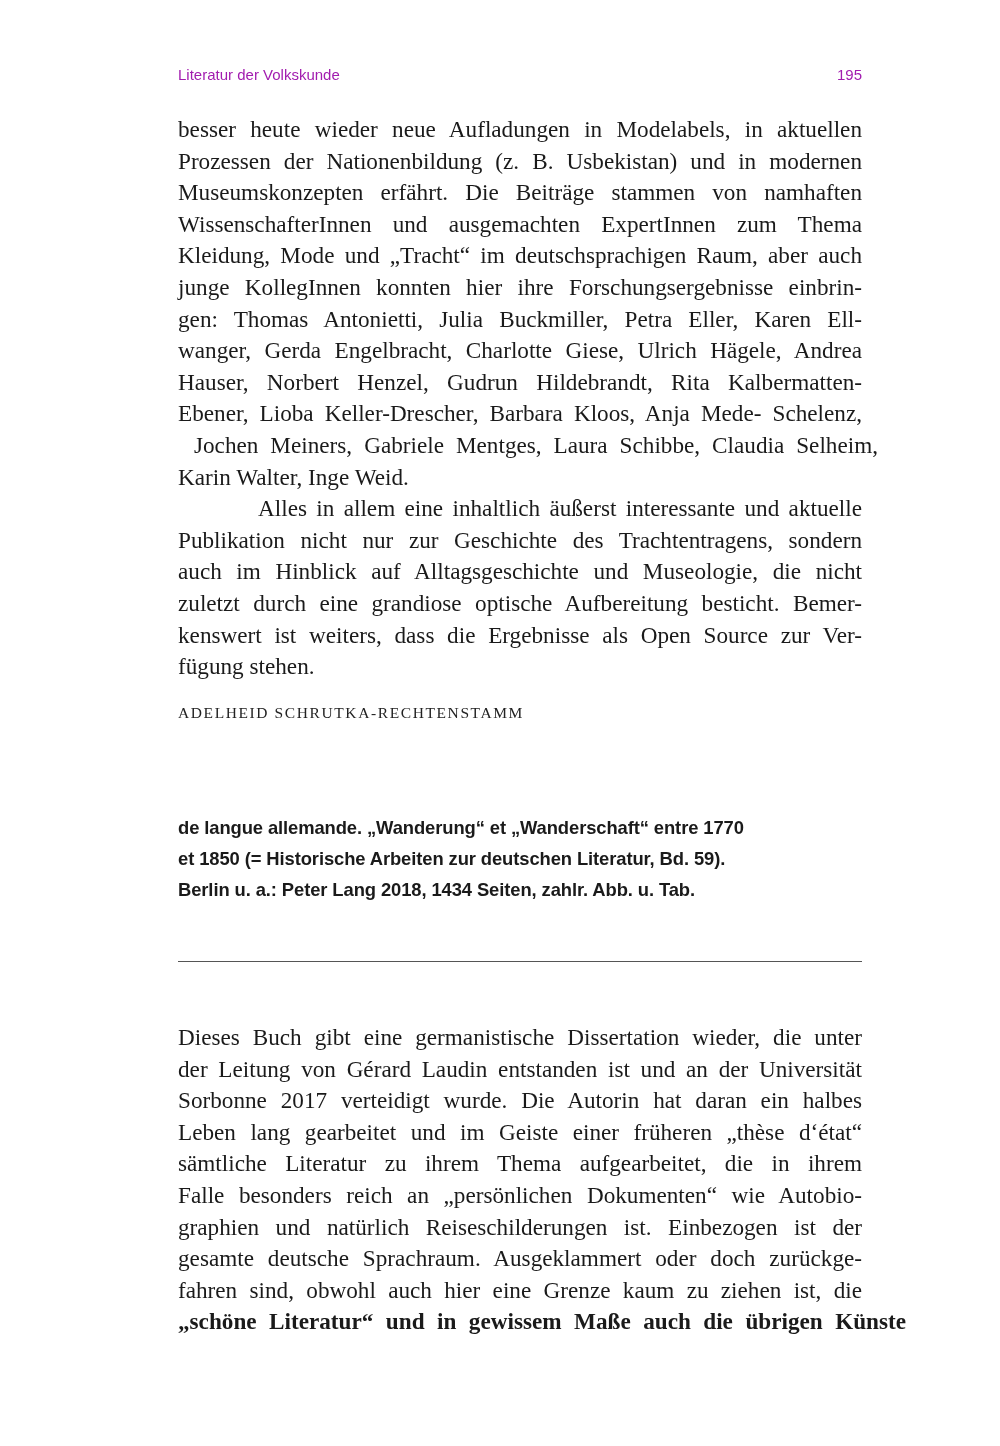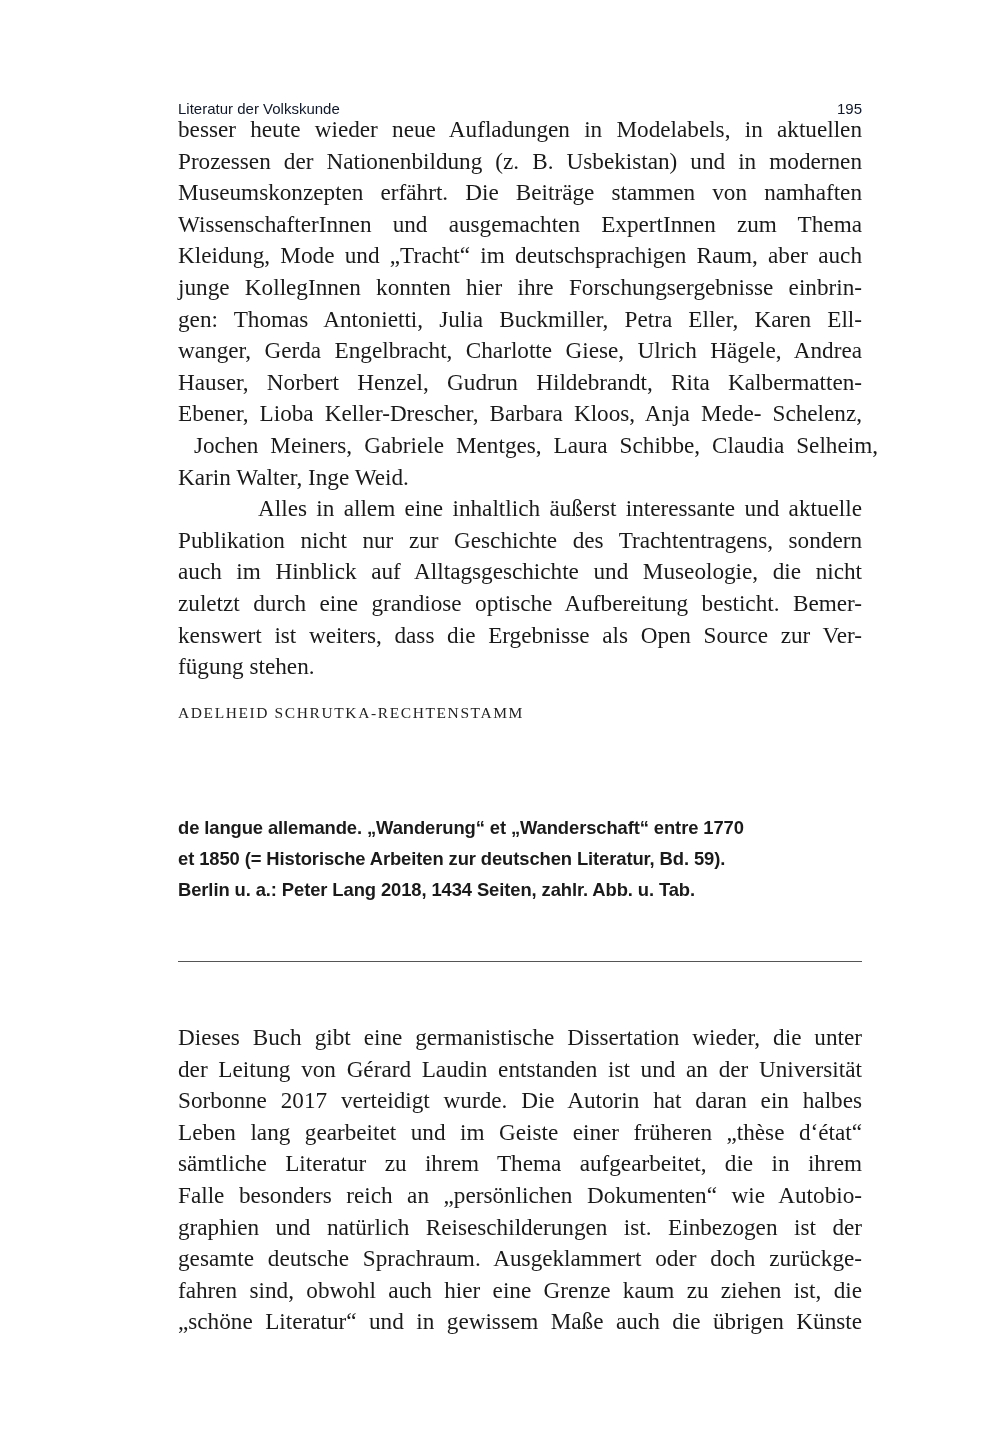--- a/index.html
+++ b/index.html
@@ -1,20 +1,20 @@
 <!DOCTYPE html>
 <html><head>
 <meta charset="utf-8">
 <style>
   html, body { margin: 0; padding: 0; background: #ffffff; }
   body { width: 1000px; height: 1446px; position: relative; overflow: hidden; color: #1a1a1a; }
   .running-head {
     position: absolute; left: 178px; top: 66px; width: 684px;
-    font-family: "Liberation Sans", sans-serif; font-size: 15px; color: #0f172a;
-    display: flex; justify-content: space-between; margin-top: 34px;
+    font-family: "Liberation Sans", sans-serif; font-size: 15px; color: #a21caf;
+    display: flex; justify-content: space-between;
   }
   .body-text {
     position: absolute; left: 178px; width: 684px;
     font-family: "Liberation Serif", serif; font-size: 23.2px; line-height: 31.6px;
     color: #1a1a1a;
   }
   .line { display: block; white-space: nowrap; text-align: justify; text-align-last: justify; }
   .line.last { text-align-last: left; }
   .line.indent { padding-left: 80px; }
   #block1 { top: 114px; }
@@ -77,14 +77,14 @@
 <div class="body-text" id="block2">
   <span class="line" style="word-spacing: 7.13867px; text-align-last: left; margin-top: 22px;">Dieses Buch gibt eine germanistische Dissertation wieder, die unter</span>
   <span class="line" style="word-spacing: 4.90937px; text-align-last: left;">der Leitung von Gérard Laudin entstanden ist und an der Universität</span>
   <span class="line" style="word-spacing: 8.02778px; text-align-last: left;">Sorbonne 2017 verteidigt wurde. Die Autorin hat daran ein halbes</span>
   <span class="line" style="word-spacing: 8.6875px; text-align-last: left;">Leben lang gearbeitet und im Geiste einer früheren „thèse d‘état“</span>
   <span class="line" style="word-spacing: 12.5586px; text-align-last: left;">sämtliche Literatur zu ihrem Thema aufgearbeitet, die in ihrem</span>
   <span class="line" style="word-spacing: 8.76339px; text-align-last: left;">Falle besonders reich an „persönlichen Dokumenten“ wie Autobio-</span>
   <span class="line" style="word-spacing: 10.692px; text-align-last: left;">graphien und natürlich Reiseschilderungen ist. Einbezogen ist der</span>
   <span class="line" style="word-spacing: 8.08333px; text-align-last: left;">gesamte deutsche Sprachraum. Ausgeklammert oder doch zurückge-</span>
   <span class="line" style="word-spacing: 6.51705px; text-align-last: left;">fahren sind, obwohl auch hier eine Grenze kaum zu ziehen ist, die</span>
-  <span class="line" style="word-spacing: 6.67361px; text-align-last: left;">„schöne Literatur“ und in gewissem Maße auch die übrigen Künste</span>
+  <span class="line" style="word-spacing: 6.67361px; text-align-last: left; font-weight: bold;">„schöne Literatur“ und in gewissem Maße auch die übrigen Künste</span>
 </div>
 
 </body></html>

